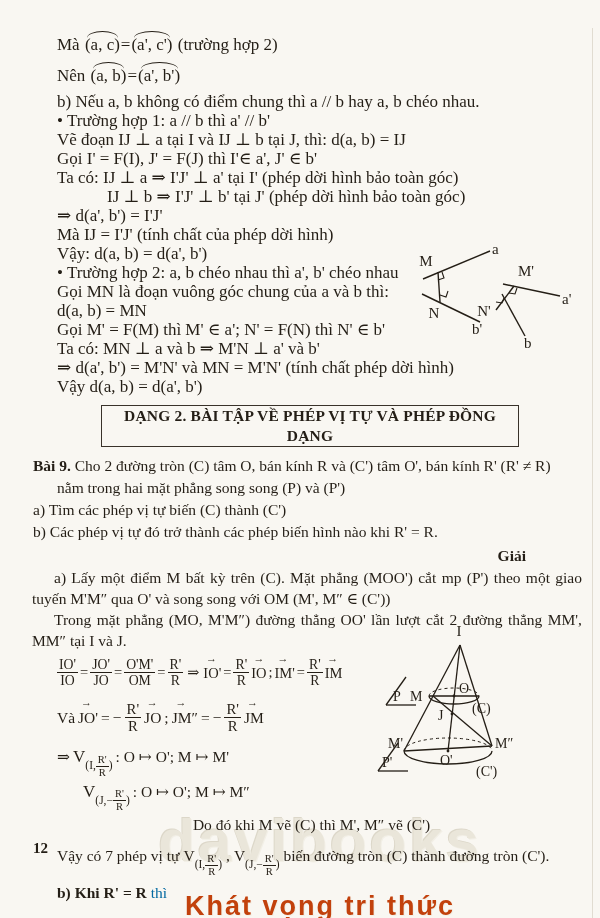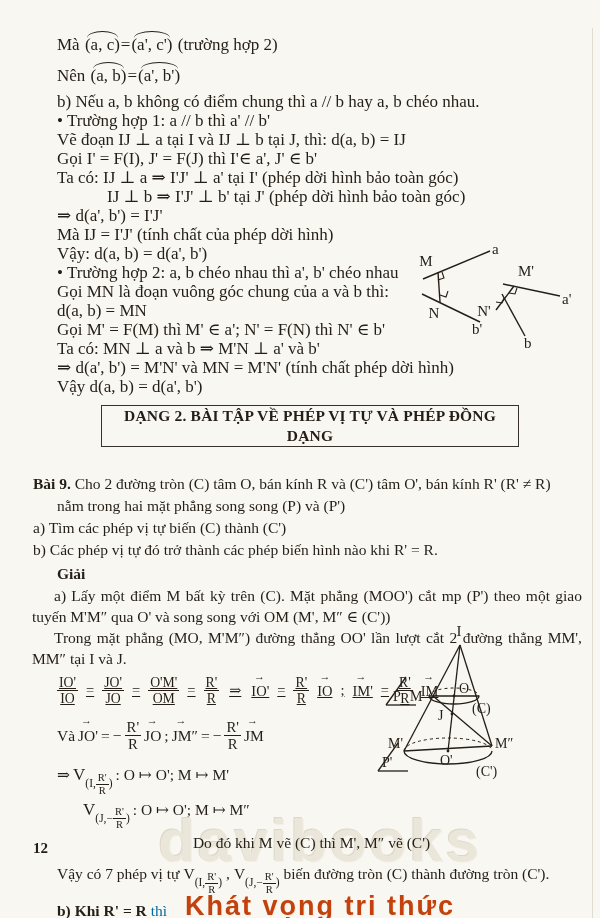--- a/index.html
+++ b/index.html
@@ -25,26 +25,26 @@
   .dangbox{
     margin:9px 0 0 44px;width:408px;border:1.6px solid #39322a;
     text-align:center;font-weight:bold;font-size:15.5px;line-height:20px;
     padding:0 4px;letter-spacing:.2px;
   }
   
   .post{font-size:15.5px;line-height:22px;}
   .hang{margin-left:-24px;padding-left:24px;text-indent:-24px;margin-right:-14px;}
   .hang .blead{font-weight:bold;}
   .flat{margin-left:-24px;}
-  .giai{text-align:left;font-weight:bold;margin:2px 40px 0 0;}
+  .giai{text-align:right;font-weight:bold;margin:2px 40px 0 0;}
   .para{margin-left:-25px;margin-right:-16px;text-align:justify;text-indent:22px;line-height:21px;}
   
   .mathblock{margin-top:6px;}
   .mline{display:flex;align-items:center;gap:3px;font-size:15.5px;margin:10px 0;white-space:nowrap;}
-  .mline.m1{font-size:14.5px;gap:8px;margin:6px 0 12px 0;text-decoration:underline;}
+  .mline.m1{font-size:14.5px;gap:2px;margin:6px 0 12px 0;}
   .frac{display:inline-flex;flex-direction:column;text-align:center;vertical-align:middle;line-height:1.12;font-size:.95em;}
   .frac .fn{border-bottom:1.2px solid #241e16;padding:0 2px;}
   .frac .fd{padding:0 2px;}
   .vec{position:relative;display:inline-block;padding-top:1px;}
   .vec::before{content:"→";position:absolute;top:-12px;left:15%;right:0;font-size:11px;letter-spacing:0;}
   .vsub{display:inline-flex;align-items:center;font-size:11.5px;transform:translateY(9px);line-height:1;}
   .vsub .frac{font-size:10.5px;}
   .vbig{font-size:17px;}
   .inlineV{display:inline-flex;align-items:center;}
   .concl{font-size:15.5px;line-height:22px;margin-top:2px;text-align:center;}
@@ -100,21 +100,21 @@
       <div class="ln">Gọi MN là đoạn vuông góc chung của a và b thì:</div>
       <div class="ln">d(a, b) = MN</div>
       <div class="ln">Gọi M' = F(M) thì M' ∈ a'; N' = F(N) thì N' ∈ b'</div>
       <div class="ln">Ta có: MN ⊥ a và b ⇒ M'N ⊥ a' và b'</div>
       <div class="ln">⇒ d(a', b') = M'N' và MN = M'N' (tính chất phép dời hình)</div>
       <div class="ln">Vậy d(a, b) = d(a', b')</div>
     </div>
 
     <div class="dangbox">DẠNG 2. BÀI TẬP VỀ PHÉP VỊ TỰ VÀ PHÉP ĐỒNG DẠNG</div>
 
-    <div class="post" style="margin-top:26px;">
+    <div class="post" style="margin-top:8px;">
       <div class="hang">
         <span class="blead">Bài 9.</span>
         <span>Cho 2 đường tròn (C) tâm O, bán kính R và (C') tâm O', bán kính R' (R' ≠ R) nằm trong hai mặt phẳng song song (P) và (P')</span>
       </div>
       <div class="flat">a) Tìm các phép vị tự biến (C) thành (C')</div>
       <div class="flat">b) Các phép vị tự đó trở thành các phép biến hình nào khi R' = R.</div>
       <div class="giai">Giải</div>
       <div class="para">a) Lấy một điểm M bất kỳ trên (C). Mặt phẳng (MOO') cắt mp (P') theo một giao tuyến M'M″ qua O' và song song với OM (M', M″ ∈ (C'))</div>
       <div class="para">Trong mặt phẳng (MO, M'M″) đường thẳng OO' lần lượt cắt 2 đường thẳng MM', MM″ tại I và J.</div>
     </div>

